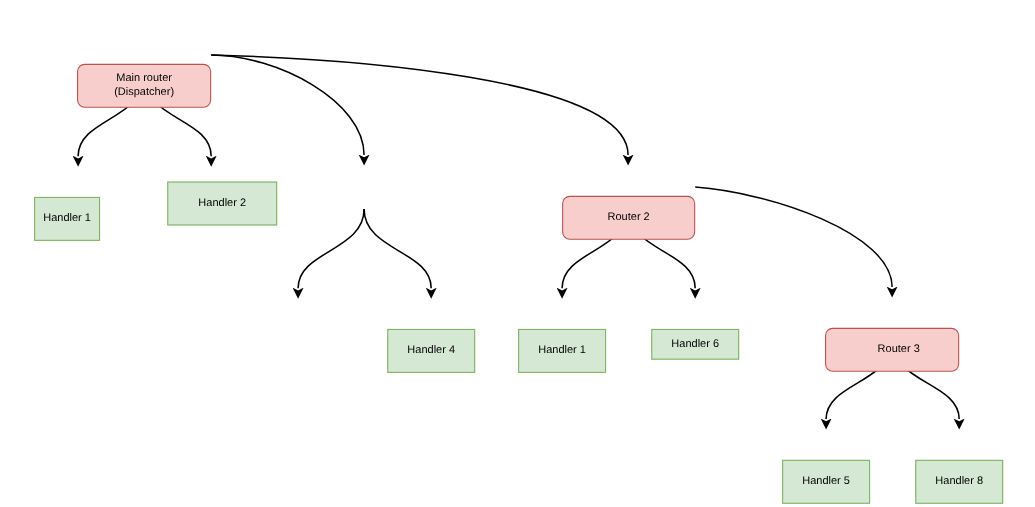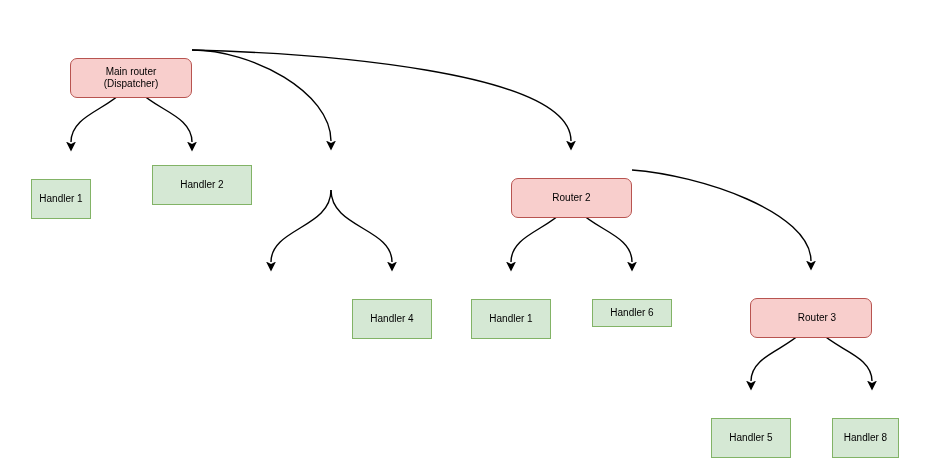--- a/index.html
+++ b/index.html
@@ -109,17 +109,17 @@
   </div>
 
   <div class="node router" style="left:750px; top:270px; width:122px; height:40px;padding-left:12px;">
     <span class="label">Router 3</span>
   </div>
 
   <div class="node handler" style="left:711px; top:390px; width:80px; height:40px;">
     <span class="label">Handler 5</span>
   </div>
 
-  <div class="node handler" style="left:832px; top:390px; width:67px; height:40px;">
+  <div class="node handler" style="left:832px; top:390px; width:80px; height:40px;">
     <span class="label">Handler 8</span>
   </div>
 
 </div>
 
 </body></html>

